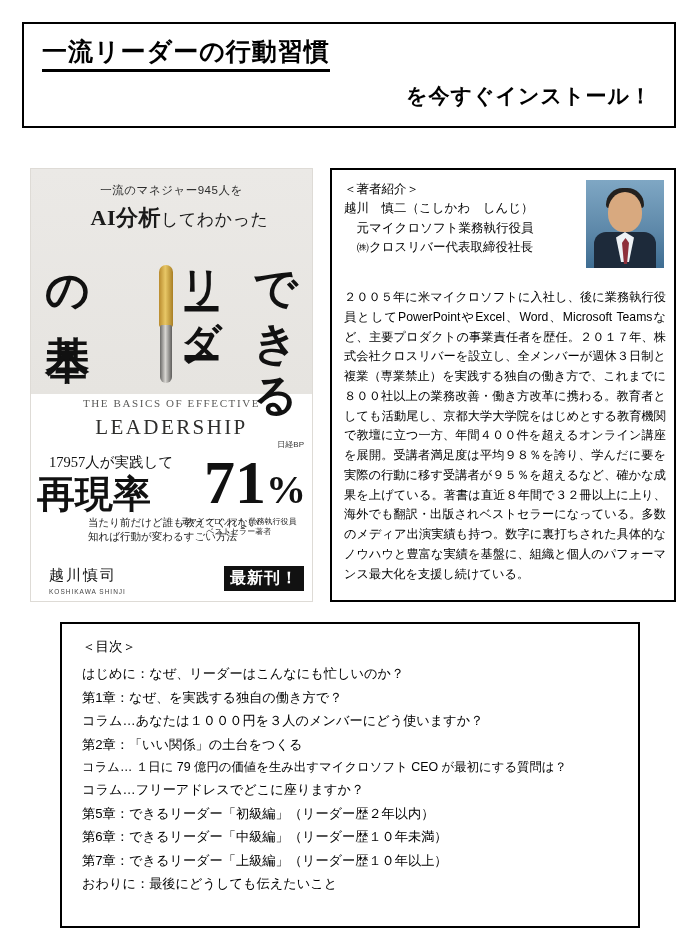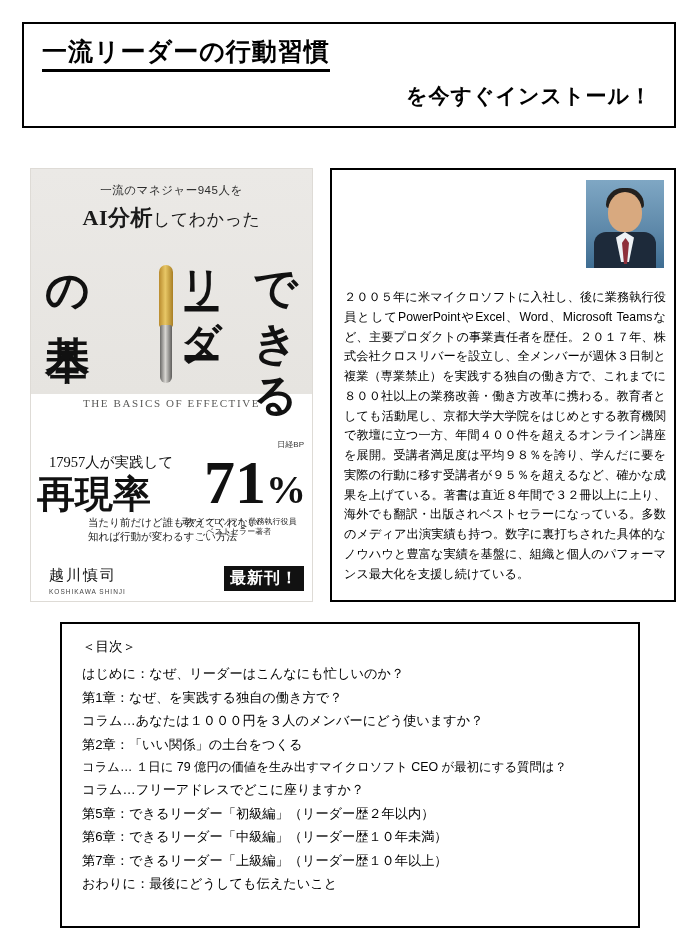--- a/index.html
+++ b/index.html
@@ -74,20 +74,21 @@
   }
   .bc-line2 {
     position: absolute;
     top: 34px;
     width: 100%;
     text-align: center;
     font-size: 17px;
     letter-spacing: 0.5px;
     color: #1a1a1a;
     font-family: "Liberation Serif", serif;
+    padding-left: 8px;
   }
   .bc-line2 .big { font-size: 22px; font-weight: bold; }
 
   .bc-vert {
     position: absolute;
     writing-mode: vertical-rl;
     font-family: "Liberation Serif", serif;
     color: #111;
     line-height: 1;
   }
@@ -342,37 +343,42 @@
   <div class="bc-vert bc-col-c">できる</div>
   <div class="bc-vert bc-col-b">リーダー</div>
   <div class="bc-vert bc-col-a">の基本</div>
 
   <div class="pen">
     <div class="cap"></div>
     <div class="body"></div>
   </div>
 
   <div class="bc-eng1">THE BASICS OF EFFECTIVE</div>
+  <div class="bc-eng2">LEADERSHIP</div>
 
   <div class="bc-bottom">
     <div class="bc-b-line1">17957人が実践して</div>
     <div class="bc-b-big">再現率</div>
     <div class="bc-b-nikkei">日経BP</div>
     <div class="bc-b-num"><span>71</span><span class="pct">%</span></div>
     <div class="bc-b-sub1" style="white-space:pre-line;margin-left:47px;">当たり前だけど誰も教えてくれない
 知れば行動が変わるすごい方法</div>
     <div class="bc-b-micro" style="white-space:pre-line;">元マイクロソフト 業務執行役員
 ベストセラー著者</div>
     <div class="bc-b-badge">最新刊！</div>
     <div class="bc-b-author">越川慎司</div>
     <div class="bc-b-author-en">KOSHIKAWA SHINJI</div>
   </div>
 </div>
 
 <div class="author-box">
+  <div class="author-head">＜著者紹介＞
+越川　慎二（こしかわ　しんじ）
+　元マイクロソフト業務執行役員
+　㈱クロスリバー代表取締役社長</div>
 
   <div class="author-photo">
     <div class="ap-body"></div>
     <div class="ap-shirt"></div>
     <div class="ap-tie"></div>
     <div class="ap-hair"></div>
     <div class="ap-face"></div>
   </div>
 
   <div class="author-body">２００５年に米マイクロソフトに入社し、後に業務執行役員としてPowerPointやExcel、Word、Microsoft Teamsなど、主要プロダクトの事業責任者を歴任。２０１７年、株式会社クロスリバーを設立し、全メンバーが週休３日制と複業（専業禁止）を実践する独自の働き方で、これまでに８００社以上の業務改善・働き方改革に携わる。教育者としても活動尾し、京都大学大学院をはじめとする教育機関で教壇に立つ一方、年間４００件を超えるオンライン講座を展開。受講者満足度は平均９８％を誇り、学んだに要を実際の行動に移す受講者が９５％を超えるなど、確かな成果を上げている。著書は直近８年間で３２冊以上に上り、海外でも翻訳・出版されベストセラーになっている。多数のメディア出演実績も持つ。数字に裏打ちされた具体的なノウハウと豊富な実績を基盤に、組織と個人のパフォーマンス最大化を支援し続けている。</div>

